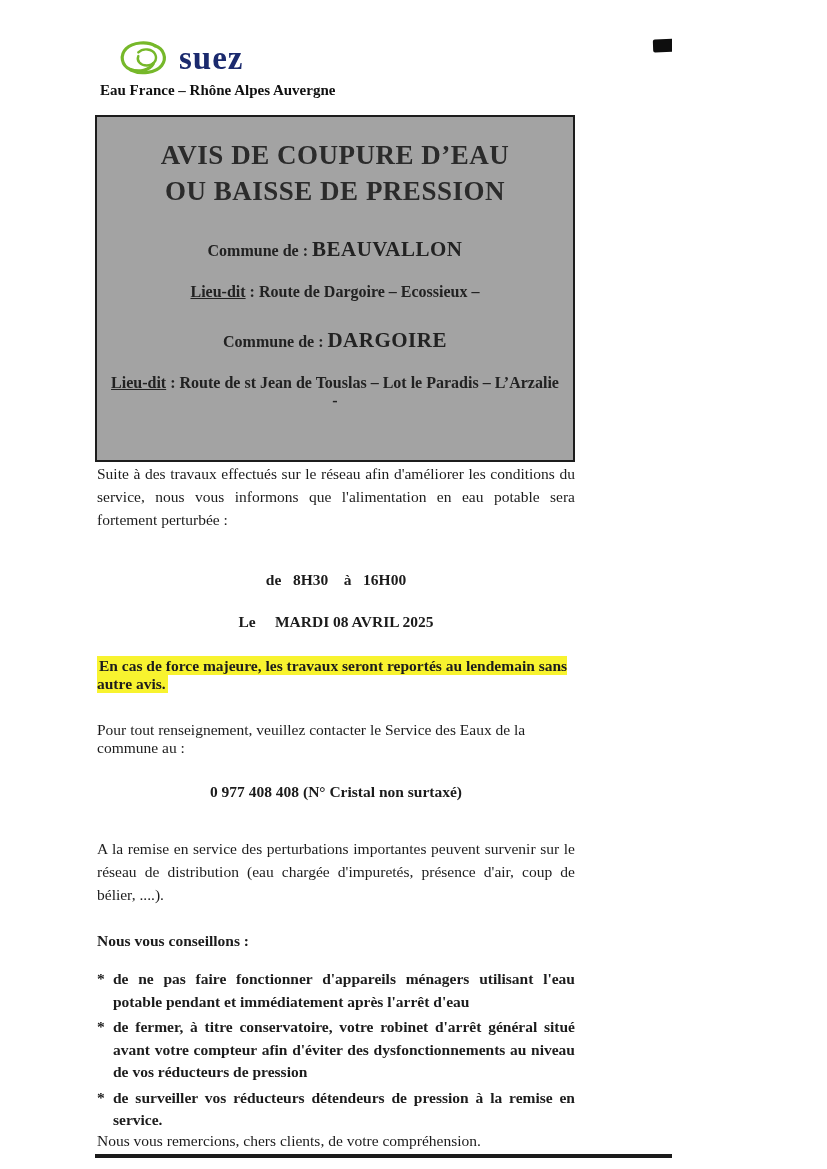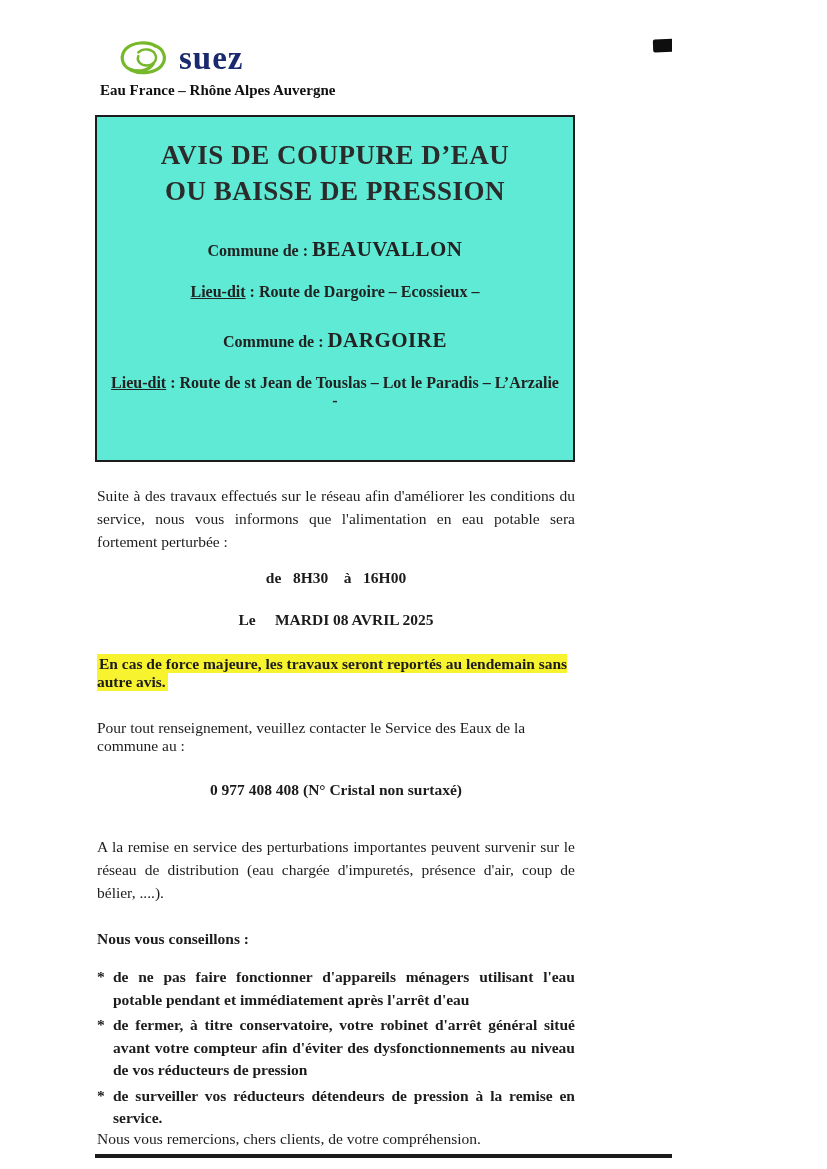--- a/index.html
+++ b/index.html
@@ -10,34 +10,34 @@
   .artifact-top{position:absolute;top:39px;left:653px;width:29px;height:13px;background:#0e0e0e;border-radius:2px;transform:rotate(-2deg);}
   .artifact-bottom{position:absolute;top:1154px;left:95px;width:642px;height:4px;background:#1b1b1b;}
 
   
   .header{padding:38px 97px 0 100px;}
   .logo{display:flex;align-items:center;gap:7px;margin-left:14px;}
   .logo-text{font-size:33px;font-weight:bold;color:#1b2a6e;letter-spacing:1px;line-height:1;transform:translateY(-2px);}
   .region{font-weight:bold;font-size:15px;color:#101010;}
 
   
-  .notice-box{margin:16px 97px 0 95px;border:2px solid #1c1c1c;background:#5eead4;
+  .notice-box{margin:16px 97px 0 95px;border:2px solid #1c1c1c;background:#a3a3a3;
               text-align:center;padding:20px 12px 50px;}
   .box-title{font-size:27px;font-weight:bold;color:#2b2b2b;line-height:1.35;letter-spacing:.5px;}
   .commune{margin-top:27px;font-size:16px;font-weight:bold;color:#222;}
   .commune .name{font-size:21px;letter-spacing:.5px;}
   .lieu{margin-top:21px;font-size:16px;font-weight:bold;color:#222;}
   .lieu .lbl{text-decoration:underline;}
 
   
   .content{padding:0 97px;font-size:15.5px;}
   p{margin:0;}
-  .intro{margin-top:22px;line-height:1.5;text-align:justify;}
+  .intro{line-height:1.5;text-align:justify;}
   .time-line,.date-line{font-weight:bold;text-align:center;white-space:pre-wrap;}
-  .time-line{margin-top:15px;}
+  .time-line{margin-top:39px;}
   .date-line{margin-top:24px;}
   .highlight-line{margin-top:26px;font-weight:bold;}
   .highlight-line span{background:#f8f32f;padding:1px 2px;}
   .contact-line{margin-top:28px;}
   .phone-line{margin-top:26px;text-align:center;font-weight:bold;}
   .remise{margin-top:36px;line-height:1.5;text-align:justify;}
   .advice-title{margin-top:26px;font-weight:bold;}
   .bullets{margin-top:18px;}
   .bullet{display:flex;font-weight:bold;line-height:1.45;text-align:justify;}
   .bullet + .bullet{margin-top:3px;}

